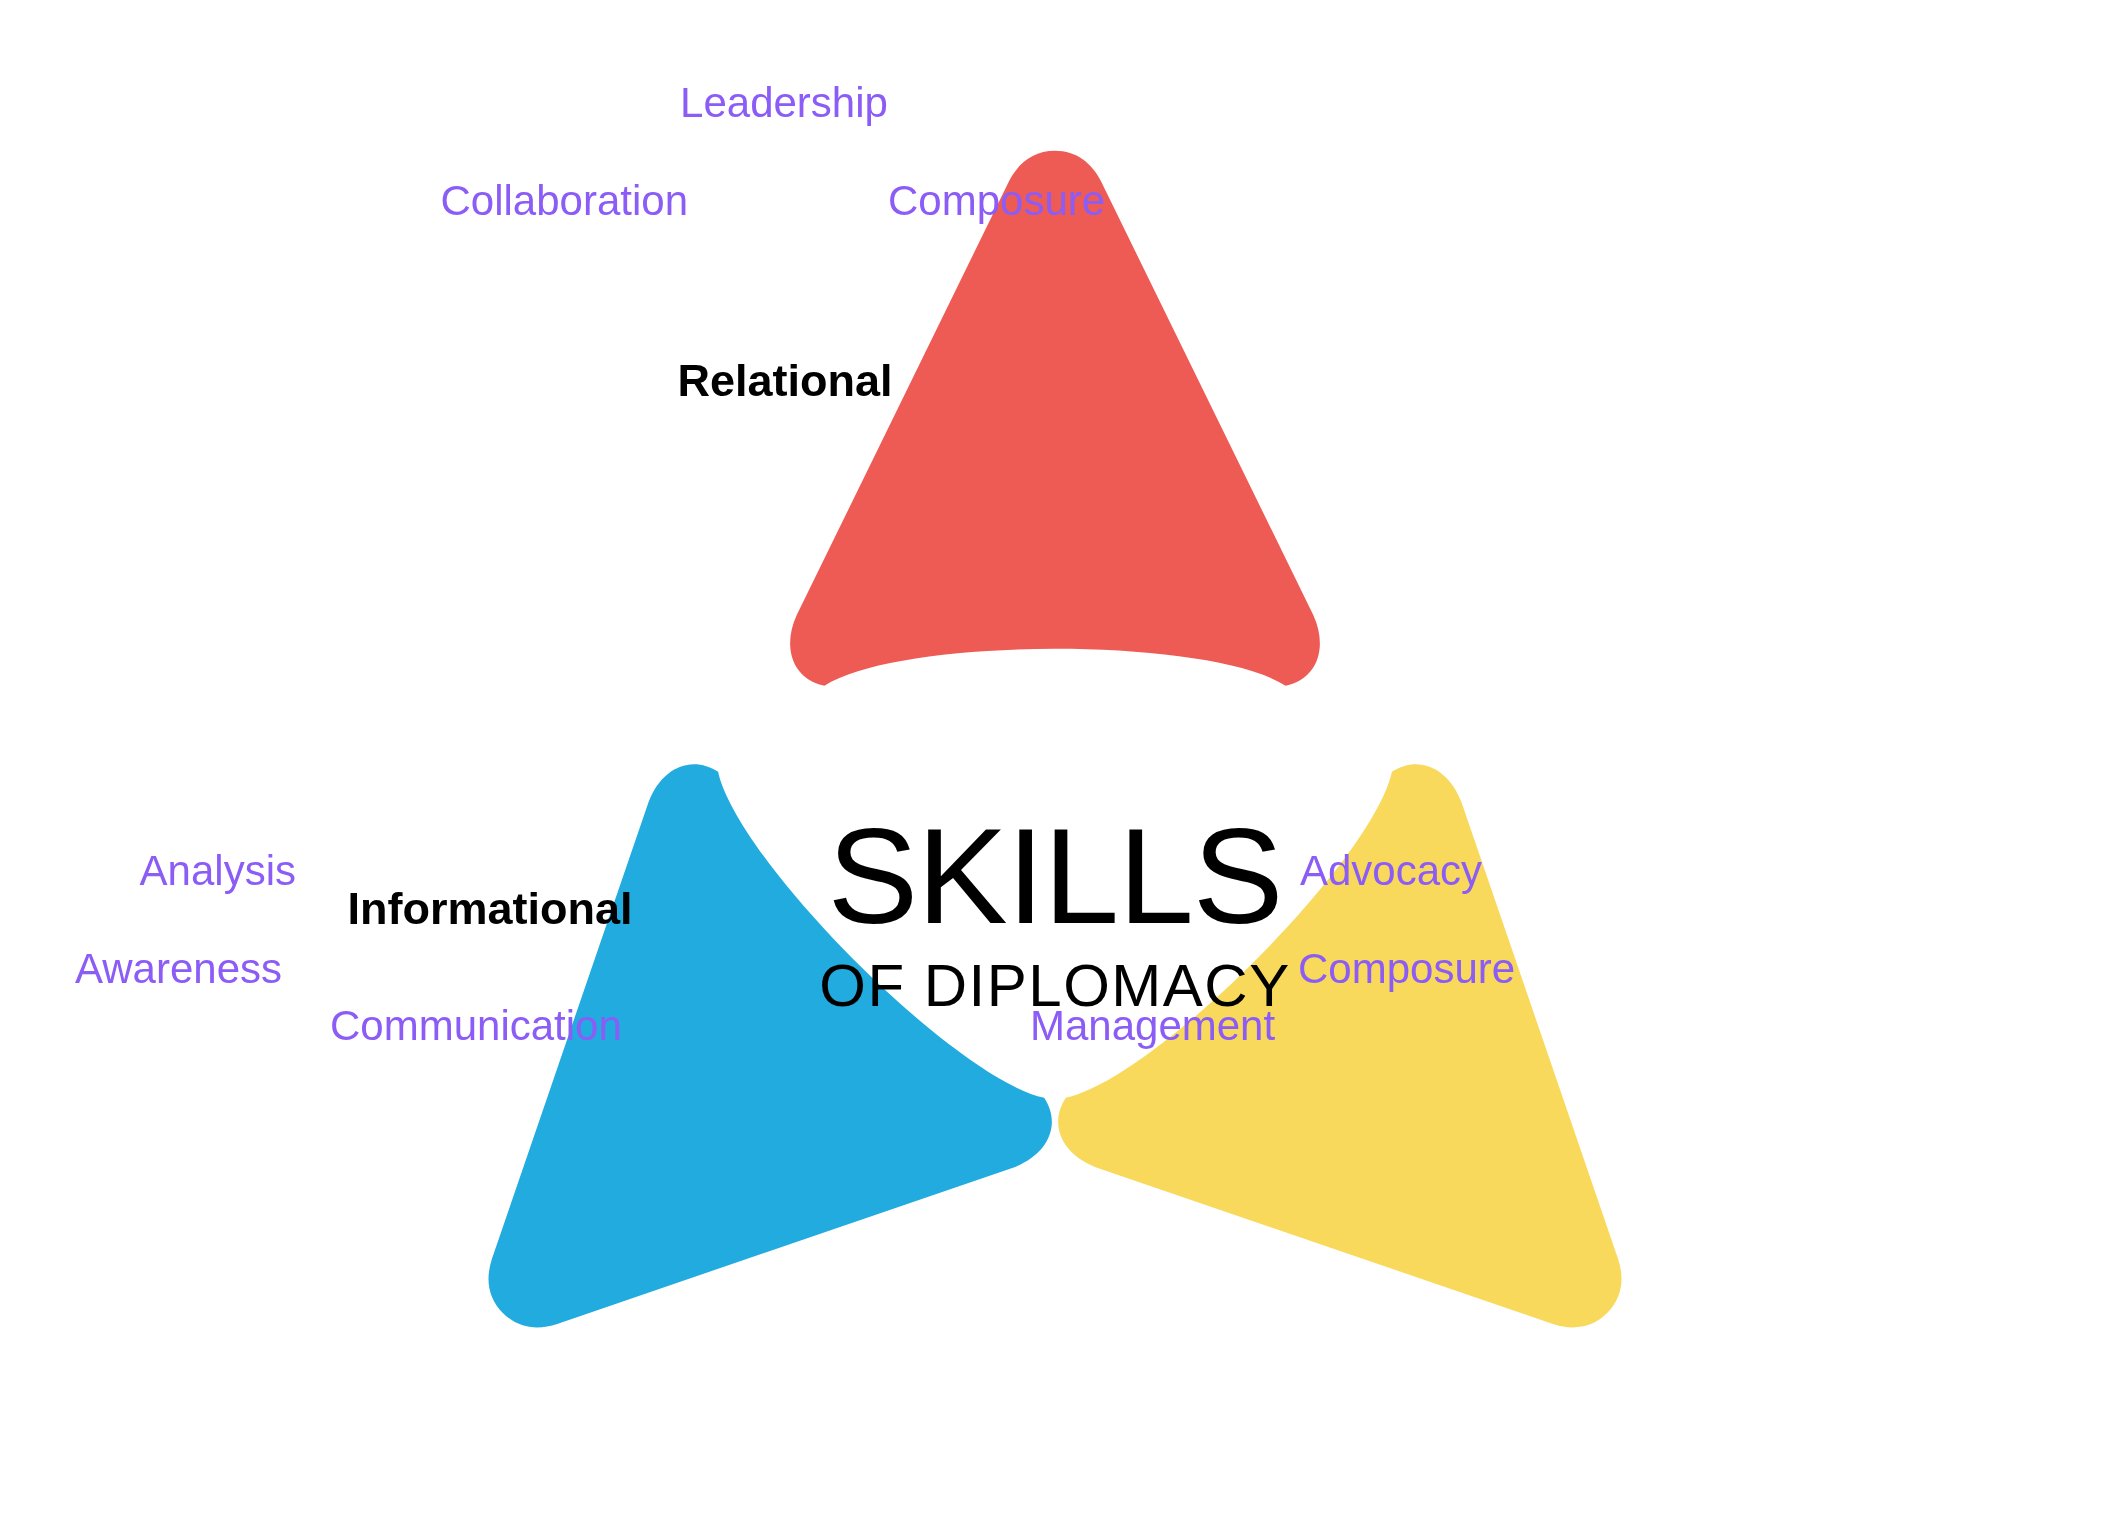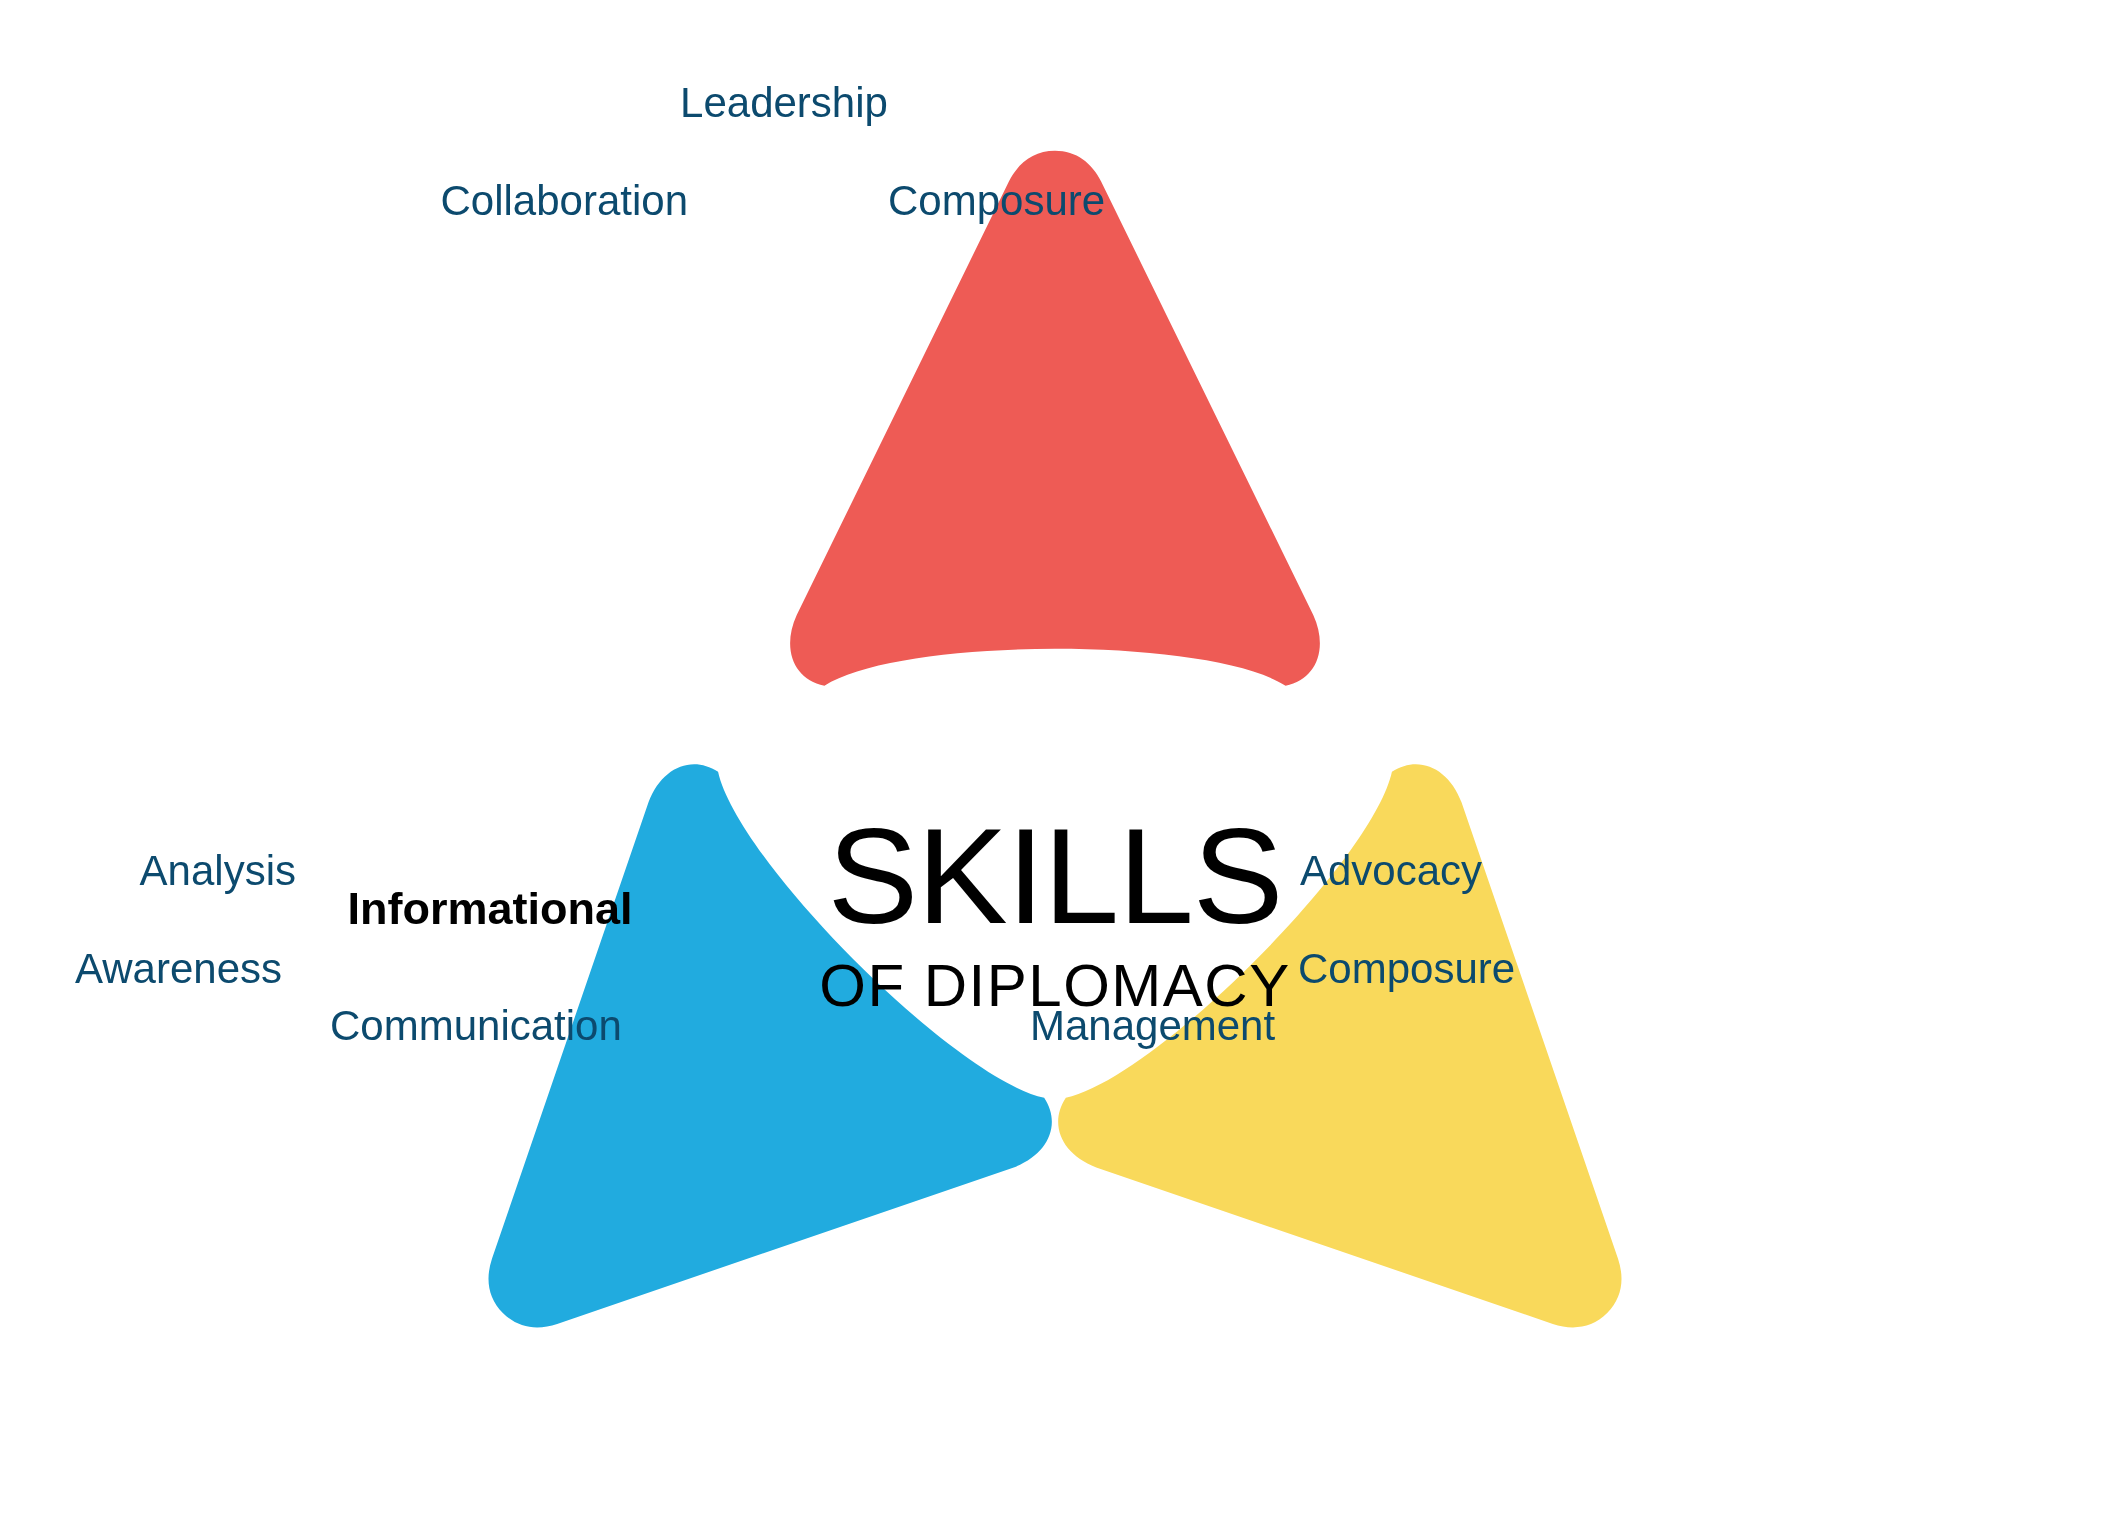--- a/index.html
+++ b/index.html
@@ -75,21 +75,21 @@
   .cat-informational{ left: 345px;  top: 883px;  width: 290px; }
   .cat-operational  { left: 930px;  top: 883px;  width: 290px; }
 
   
   .skill {
     position: absolute;
     font-family: "Liberation Sans", "DejaVu Sans", sans-serif;
     font-weight: 400;
     font-size: 42px;
     line-height: 1;
-    color: #0c4a6e;
+    color: #8b5cf6;
     white-space: nowrap;
     pointer-events: none;
   }
   .skill.c { text-align: center; }
   .skill.r { text-align: right; }
   .skill.l { text-align: left; }
 
   
   .sk-leadership    { left: 560px;  top: 82px;   width: 448px; }
   .sk-collaboration { left: 340px;  top: 180px;  width: 348px; }
@@ -132,20 +132,21 @@
     <g>
       <use href="#tri-glyph" x="0" y="0" transform="translate(925,730) rotate(135) scale(1.02)" fill="#F9D95B"></use>
     </g>
   </svg>
 
   <div class="wordmark">
     <span class="main">SKILLS</span>
     <span class="sub">OF DIPLOMACY</span>
   </div>
 
+  <div class="cat-label cat-relational">Relational</div>
 
   <div class="cat-label cat-informational">Informational</div>
 
 
   <div class="skill c sk-leadership">Leadership</div>
 
   <div class="skill r sk-collaboration">Collaboration</div>
 
   <div class="skill l sk-composure">Composure</div>
 

